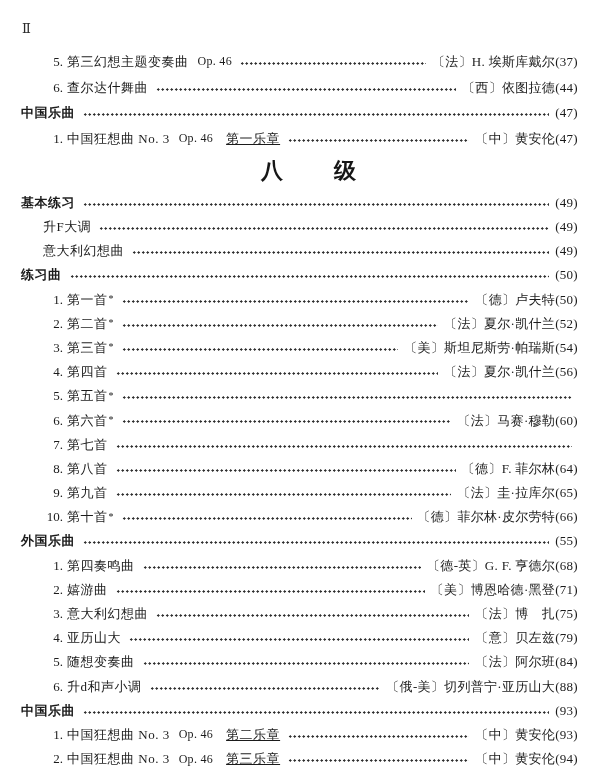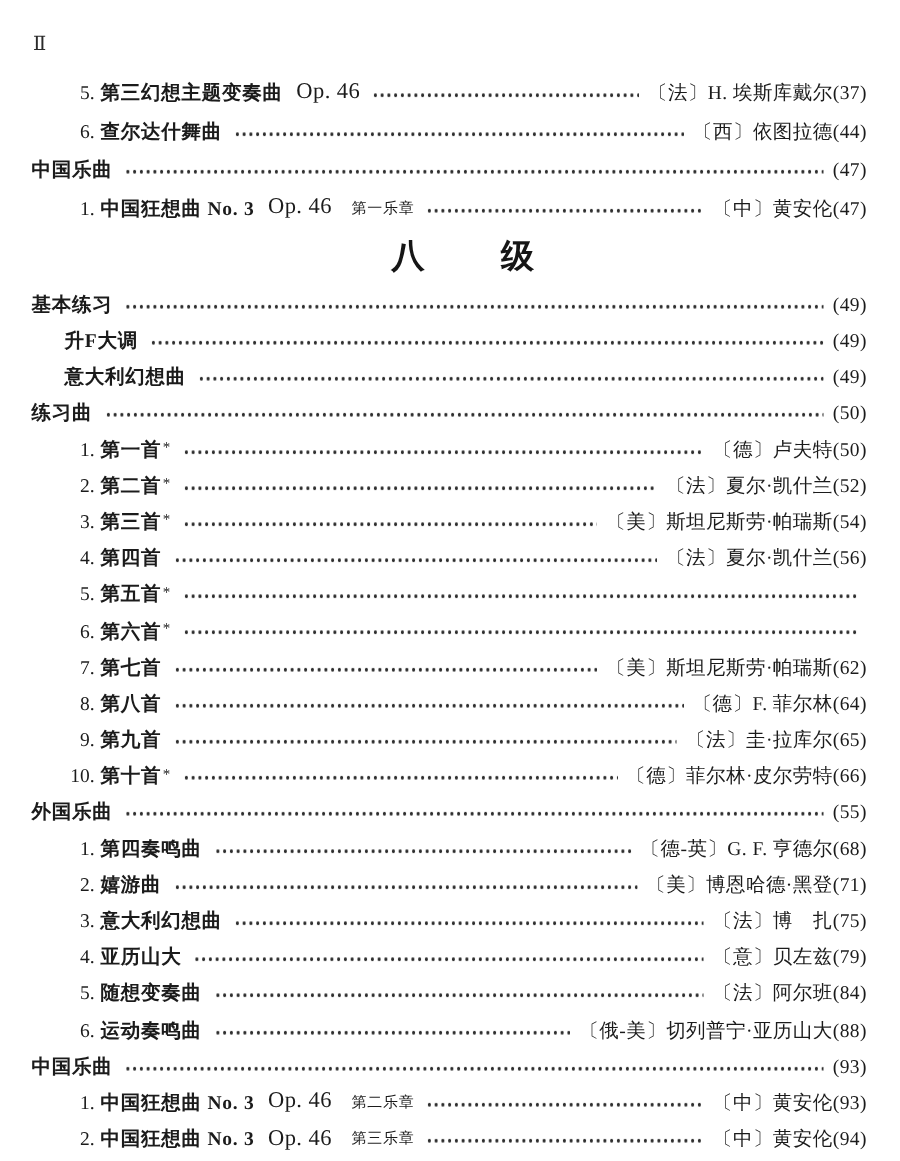--- a/index.html
+++ b/index.html
@@ -32,24 +32,24 @@
     font-family:Liberation Sans, sans-serif;
     font-size:13px;
   }
   .row-sub { padding-left:22px; }
   .row-entry { padding-left:25px; }
   .num {
     width:17px; flex:0 0 17px;
     display:flex; justify-content:flex-end;
     margin-right:4px;
   }
-  .title { letter-spacing:0.5px;font-weight:bold; }
+  .title { letter-spacing:0.5px; }
   .star { font-size:10px; margin-left:1px; position:relative; top:-1px; }
-  .op { font-size:15px; margin-left:9px; letter-spacing:0.3px; }
-  .movement { font-size:10px; margin-left:13px; letter-spacing:0.5px; }
+  .op { font-size:12px; margin-left:9px; letter-spacing:0.3px; }
+  .movement { font-size:13px; margin-left:13px; letter-spacing:0.5px;text-decoration:underline; }
   .leader {
     flex:1 1 auto;
     align-self:stretch;
     margin:0 6px 0 8px;
     background-image:radial-gradient(circle, #2e2e2e 0.9px, rgba(0,0,0,0) 1.25px);
     background-size:4.5px 4.5px;
     background-repeat:repeat-x;
     background-position:0 56%;
   }
   .tail { letter-spacing:0.3px; }
@@ -155,26 +155,26 @@
         <span class="num">5.</span>
         <span class="title">第五首</span>
         <sup class="star">*</sup>
         <span class="leader"></span>
       </div>
       <div class="toc-row row-entry">
         <span class="num">6.</span>
         <span class="title">第六首</span>
         <sup class="star">*</sup>
         <span class="leader"></span>
+        <span class="tail">〔法〕马赛·穆勒(60)</span>
       </div>
       <div class="toc-row row-entry">
         <span class="num">7.</span>
         <span class="title">第七首</span>
         <span class="leader"></span>
-        <span class="tail">〔美〕斯坦尼斯劳·帕瑞斯(62)</span>
       </div>
       <div class="toc-row row-entry">
         <span class="num">8.</span>
         <span class="title">第八首</span>
         <span class="leader"></span>
         <span class="tail">〔德〕F. 菲尔林(64)</span>
       </div>
       <div class="toc-row row-entry">
         <span class="num">9.</span>
         <span class="title">第九首</span>
@@ -218,21 +218,21 @@
         <span class="tail">〔意〕贝左兹(79)</span>
       </div>
       <div class="toc-row row-entry">
         <span class="num">5.</span>
         <span class="title">随想变奏曲</span>
         <span class="leader"></span>
         <span class="tail">〔法〕阿尔班(84)</span>
       </div>
       <div class="toc-row row-entry">
         <span class="num">6.</span>
-        <span class="title">运动奏鸣曲</span>
+        <span class="title">升d和声小调</span>
         <span class="leader"></span>
         <span class="tail">〔俄-美〕切列普宁·亚历山大(88)</span>
       </div>
       <div class="toc-row row-section">
         <span class="title">中国乐曲</span>
         <span class="leader"></span>
         <span class="tail">(93)</span>
       </div>
       <div class="toc-row row-entry">
         <span class="num">1.</span>

